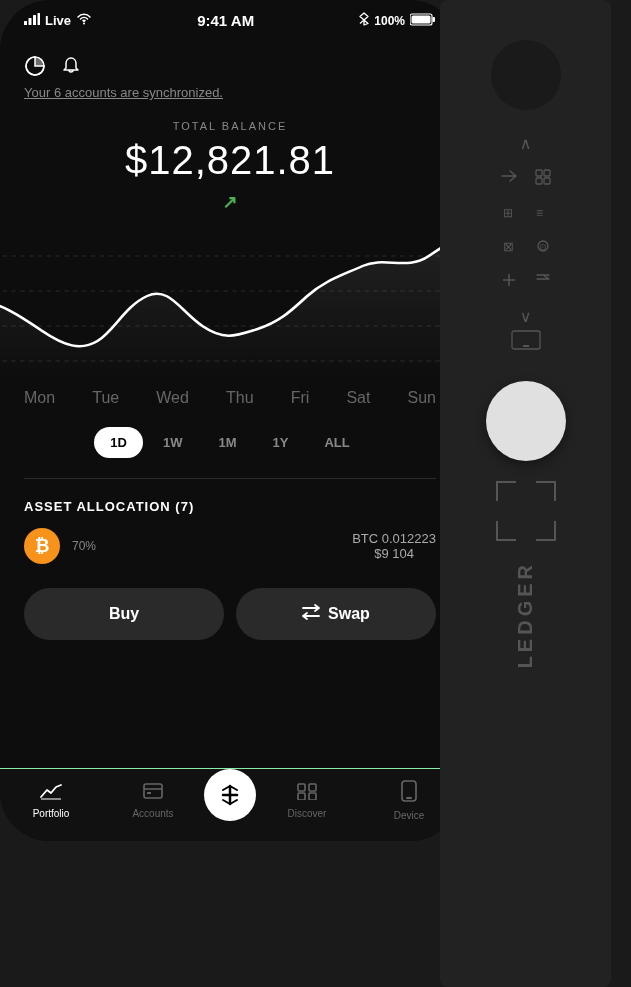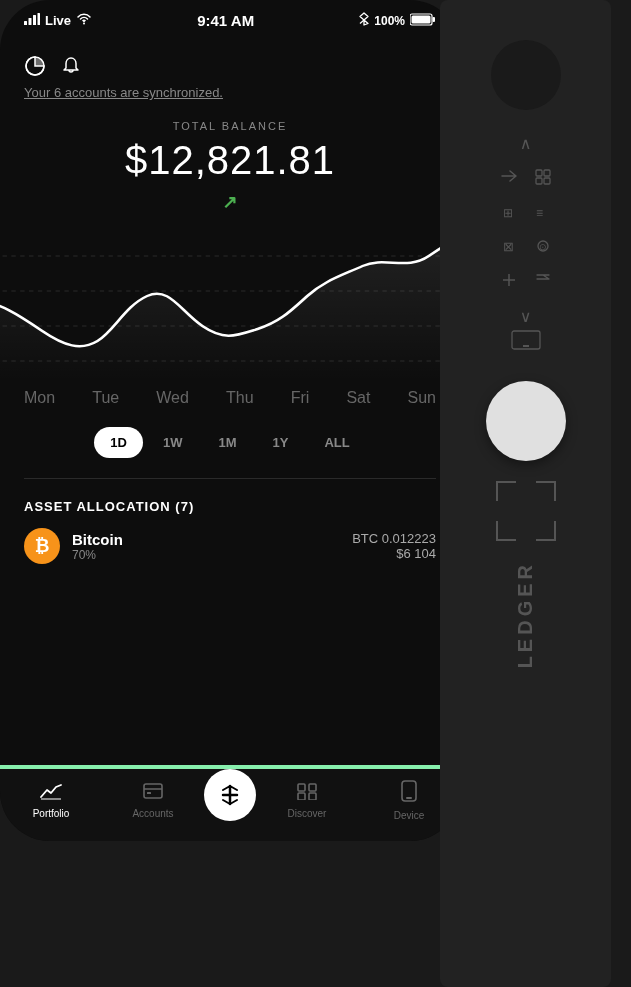--- a/index.html
+++ b/index.html
@@ -193,21 +193,21 @@
       font-weight: 700;
       color: white;
     }
 
     .asset-percent {
       font-size: 12px;
       color: #888;
     }
 
     .asset-values {
-      text-align: right;
+      text-align: center;
     }
 
     .asset-amount {
       font-size: 13px;
       color: #aaa;
     }
 
     .asset-usd {
       font-size: 13px;
       color: #aaa;
@@ -236,21 +236,21 @@
       gap: 8px;
     }
 
     
     .bottom-nav {
       position: absolute;
       bottom: 0;
       left: 0;
       right: 0;
       background: #111;
-      border-top: 4px solid #86efac;
+      border-top: 1px solid #86efac;
       display: flex;
       justify-content: space-around;
       align-items: center;
       padding: 10px 0 20px;
     }
 
     .nav-item {
       display: flex;
       flex-direction: column;
       align-items: center;
@@ -466,30 +466,43 @@
   </div>
 
   <div class="divider"></div>
 
   <div class="asset-section">
     <div class="asset-title">ASSET ALLOCATION (7)</div>
 
     <div class="asset-row">
       <div class="asset-icon" style="background:#f7931a;">₿</div>
       <div class="asset-info">
-        <div class="asset-name">Bitcoin</div>
         <div class="asset-percent">70%</div>
       </div>
       <div class="asset-values">
         <div class="asset-amount">BTC 0.012223</div>
-        <div class="asset-usd">$6 104</div>
+        <div class="asset-usd">$9 104</div>
       </div>
     </div>
   </div>
 
+  <div class="action-buttons">
+    <button class="action-btn">
+      <span>Buy</span>
+    </button>
+    <button class="action-btn">
+      <span>
+        <svg width="18" height="16" viewBox="0 0 18 16" fill="none">
+          <path d="M1 4 L17 4 M13 1 L17 4 L13 7" stroke="white" stroke-width="1.8" stroke-linecap="round" stroke-linejoin="round"></path>
+          <path d="M17 12 L1 12 M5 9 L1 12 L5 15" stroke="white" stroke-width="1.8" stroke-linecap="round" stroke-linejoin="round"></path>
+        </svg>
+      </span>
+      <span>Swap</span>
+    </button>
+  </div>
 
   <div class="bottom-nav">
     <div class="nav-item">
       <span>
         <svg width="22" height="18" viewBox="0 0 22 18" fill="none">
           <polyline points="1,15 7,8 11,11 16,5 21,3" stroke="white" stroke-width="1.8" stroke-linecap="round" stroke-linejoin="round"></polyline>
           <polyline points="1,17 21,17" stroke="white" stroke-width="1.2"></polyline>
         </svg>
       </span>
       <span class="nav-label active">Portfolio</span>

